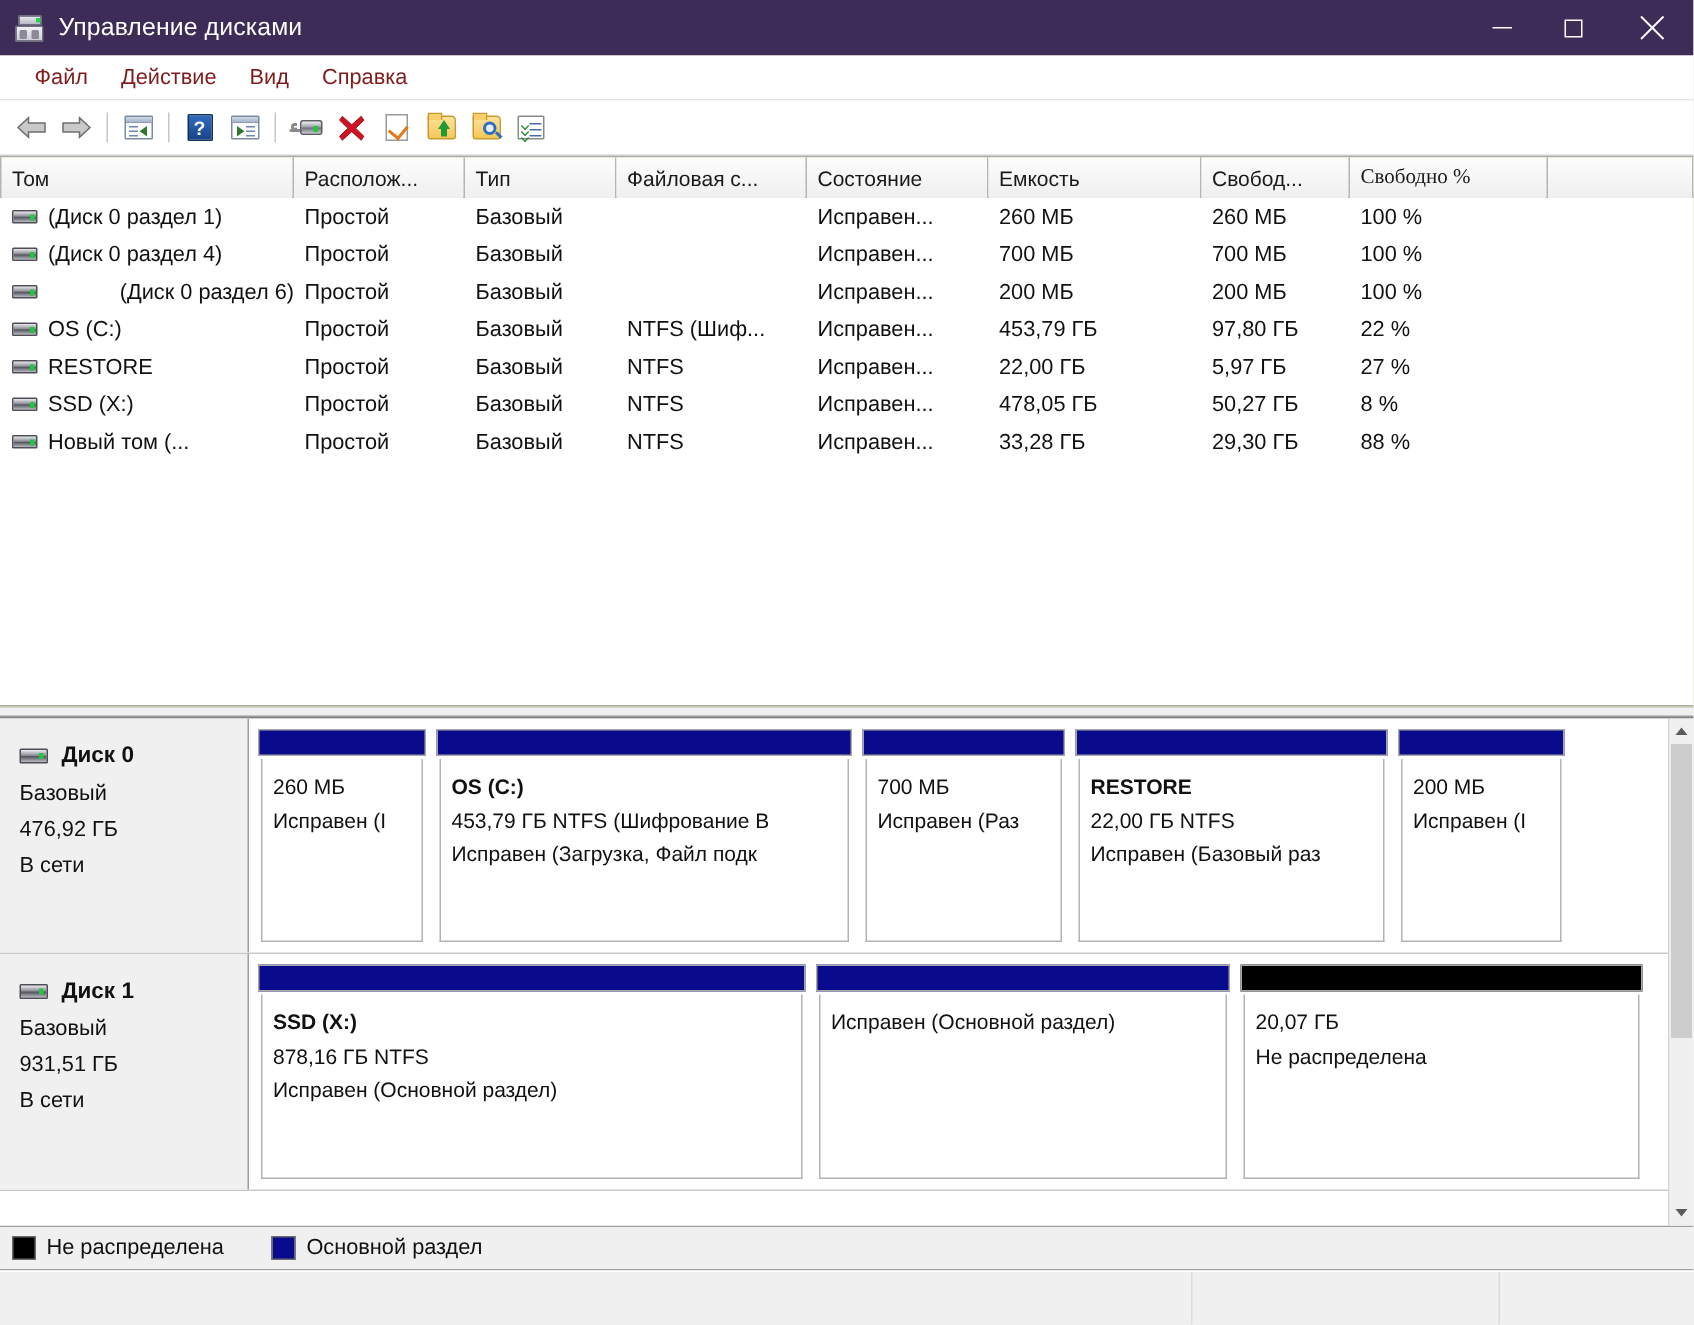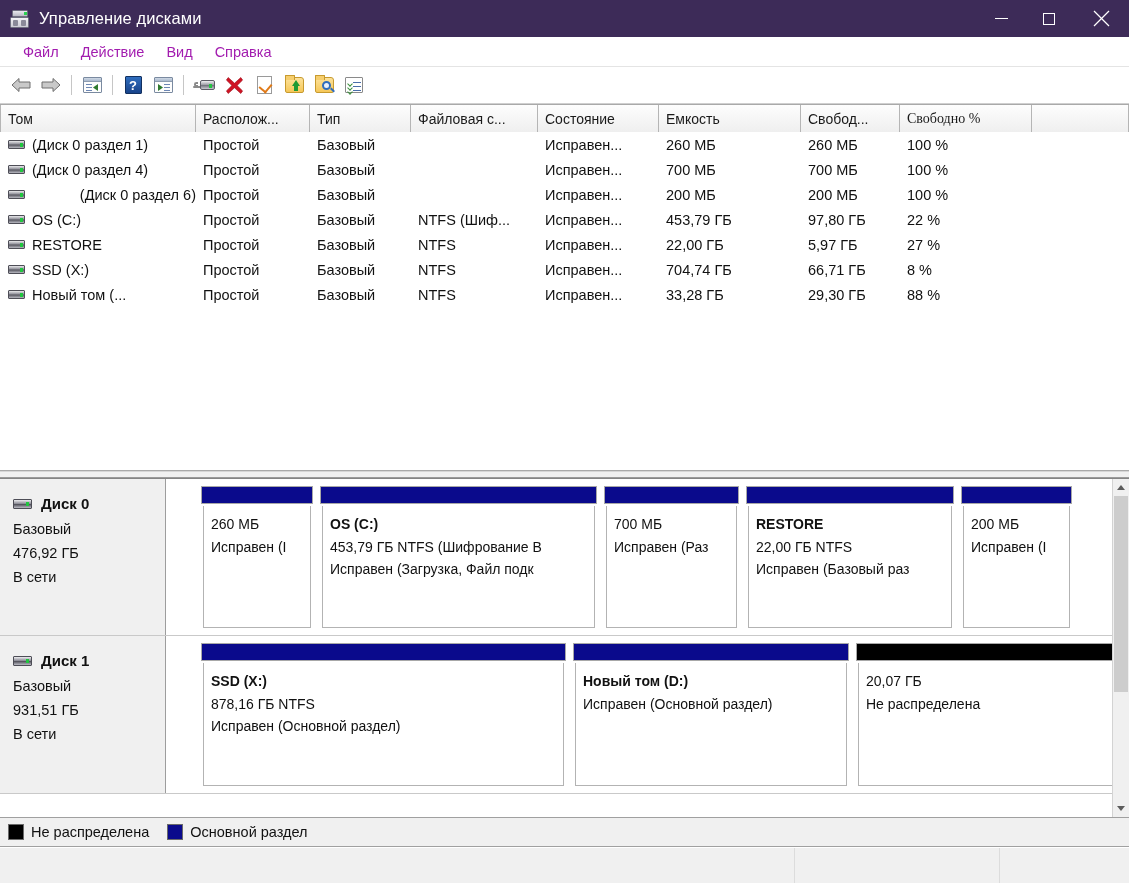--- a/index.html
+++ b/index.html
@@ -78,21 +78,21 @@
     height: 30px;
     background: #ffffff;
     display: flex;
     align-items: center;
     padding-left: 12px;
     flex: 0 0 auto;
     border-bottom: 1px solid #e4e4e4;
   }
   .menu-item {
     font-size: 14.5px;
-    color: #a21caf;
+    color: #7f1d1d;
     padding: 3px 11px;
     white-space: nowrap;
   }
 
   
   .toolbar {
     height: 37px;
     background: #ffffff;
     display: flex;
     align-items: center;
@@ -236,21 +236,20 @@
     position: relative;
     overflow: hidden;
   }
   .graph-scroll-area { flex:1 1 auto; position:relative; overflow:hidden; }
 
   .disk-row {
     display: flex;
     border-bottom: 1px solid #c9c9c9;
     background: #fff;
     position: relative;
-    gap: 29px;
   }
   .disk-info {
     width: 166px; flex: 0 0 166px;
     background: #f0f0f0;
     border-right: 1px solid #9d9d9d;
     padding: 13px 0 0 13px;
     font-size: 14.5px; color:#111;
     line-height: 1.63;
   }
   .disk-title { display:flex; align-items:center; gap:9px; font-weight:bold; font-size:15px; margin-bottom:2px;}
@@ -306,21 +305,21 @@
   .legend {
     height: 30px; flex: 0 0 auto;
     background: #f0f0f0;
     border-top: 1px solid #a0a0a0;
     border-bottom: 1px solid #a0a0a0;
     display: flex; align-items: center;
     padding-left: 8px;
     gap: 8px;
   }
   .legend-entry { display:flex; align-items:center; gap:7px; font-size:14.5px; color:#111;}
-  .legend-entry + .legend-entry { margin-left: 10px; }
+  .legend-entry + .legend-entry { margin-left: 24px; }
   .lg-swatch { width:16px;height:16px;border:1px solid #6a6a6a;}
   .lg-unalloc { background:#000; }
   .lg-primary { background:#0a0a8c; }
 
   
   .statusbar {
     height: 36px; flex: 0 0 auto;
     background: #f0f0f0;
     display: flex;
     border-top: 1px solid #ffffff;
@@ -551,22 +550,22 @@
           <div class="vr-cell vol-name" style="width: 196px;">
             <div class="vol-ico">
               <div class="led"></div>
             </div>
             <span>SSD (X:)</span>
           </div>
           <div class="vr-cell" style="width: 114px;">Простой</div>
           <div class="vr-cell" style="width: 101px;">Базовый</div>
           <div class="vr-cell" style="width: 127px;">NTFS</div>
           <div class="vr-cell" style="width: 121px;">Исправен...</div>
-          <div class="vr-cell" style="width: 142px;">704,74 ГБ</div>
-          <div class="vr-cell" style="width: 99px;">66,71 ГБ</div>
+          <div class="vr-cell" style="width: 142px;">478,05 ГБ</div>
+          <div class="vr-cell" style="width: 99px;">50,27 ГБ</div>
           <div class="vr-cell" style="width: 132px;">8 %</div>
         </div>
         <div class="vol-row">
           <div class="vr-cell vol-name" style="width: 196px;">
             <div class="vol-ico">
               <div class="led"></div>
             </div>
             <span>Новый том (...</span>
           </div>
           <div class="vr-cell" style="width: 114px;">Простой</div>
@@ -661,21 +660,20 @@
               <div class="part-body">
                 <div class="pname">SSD  (X:)</div>
                 <div>878,16 ГБ NTFS</div>
                 <div>Исправен (Основной раздел)</div>
               </div>
             </div>
             <div class="part-gap"></div>
             <div class="partition" style="width: 276px; flex: 0 0 276px;">
               <div class="part-bar primary"></div>
               <div class="part-body">
-                <div class="pname">Новый том  (D:)</div>
                 <div>Исправен (Основной раздел)</div>
               </div>
             </div>
             <div class="part-gap"></div>
             <div class="partition" style="width: 268px; flex: 0 0 268px;">
               <div class="part-bar unalloc"></div>
               <div class="part-body">
                 <div class="pname"></div>
                 <div>20,07 ГБ</div>
                 <div>Не распределена</div>

